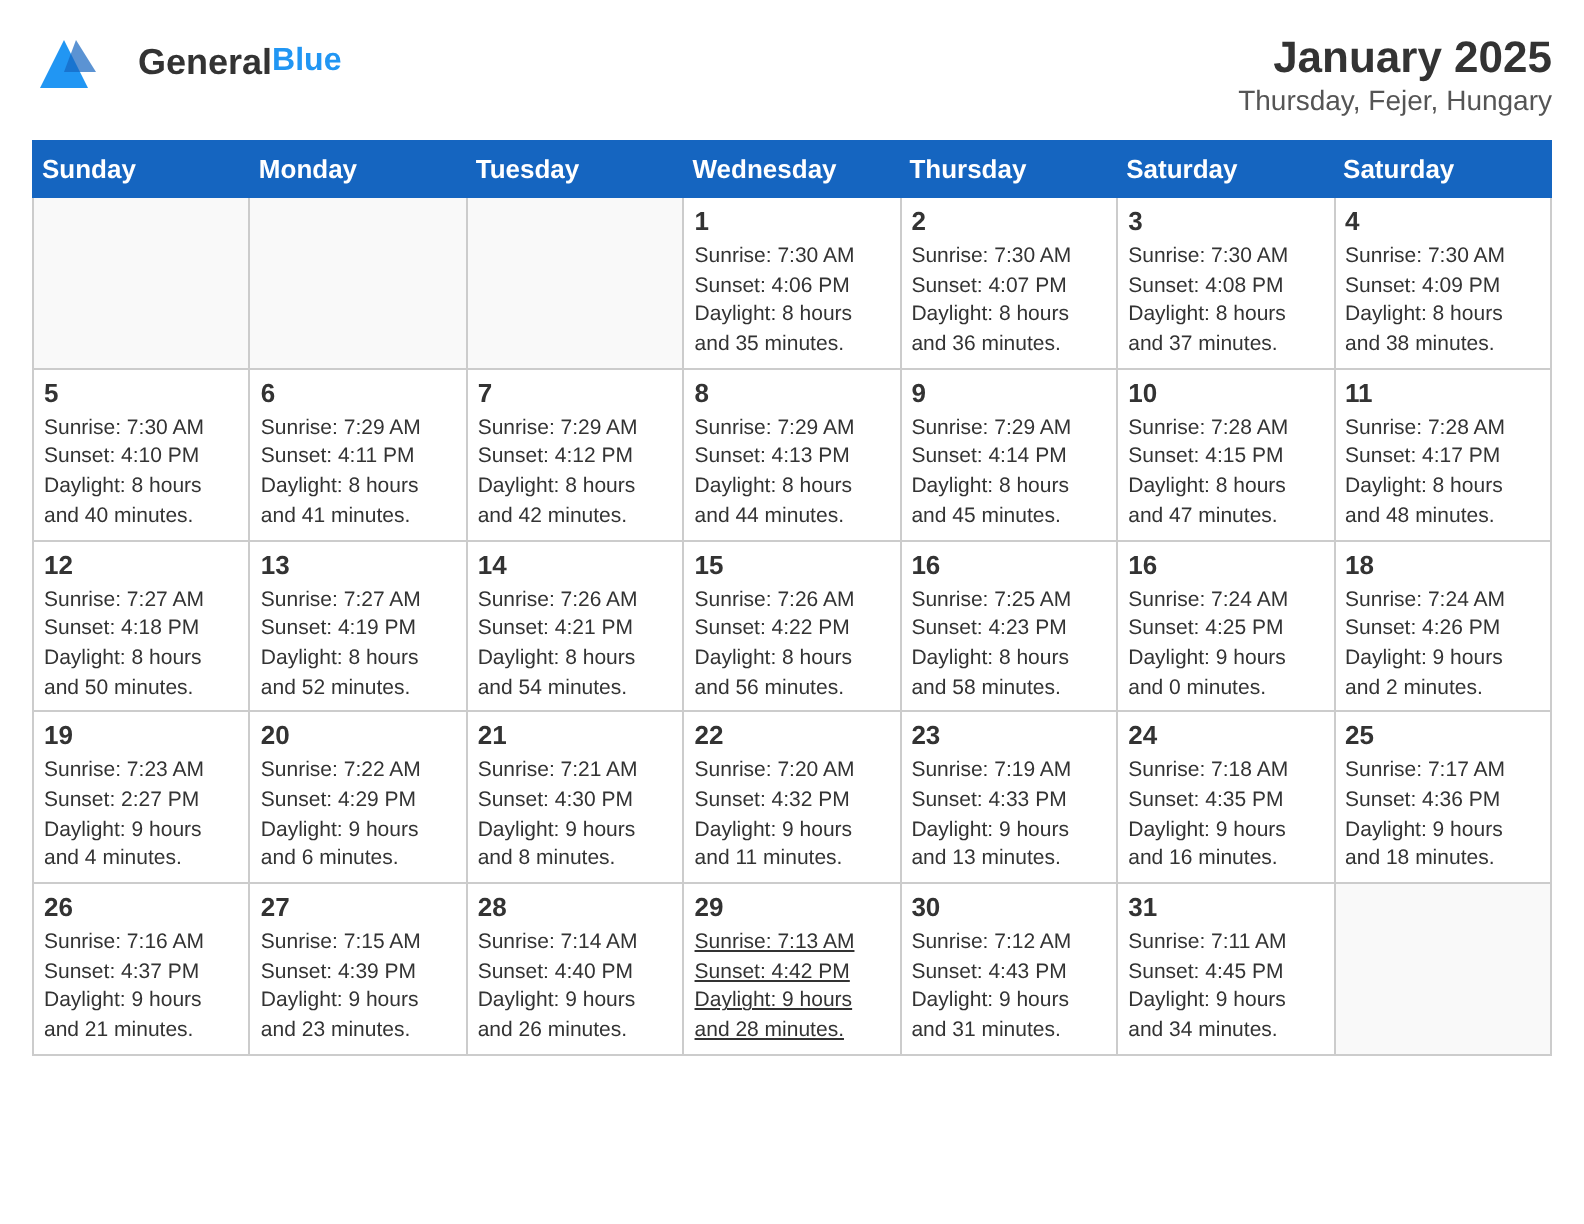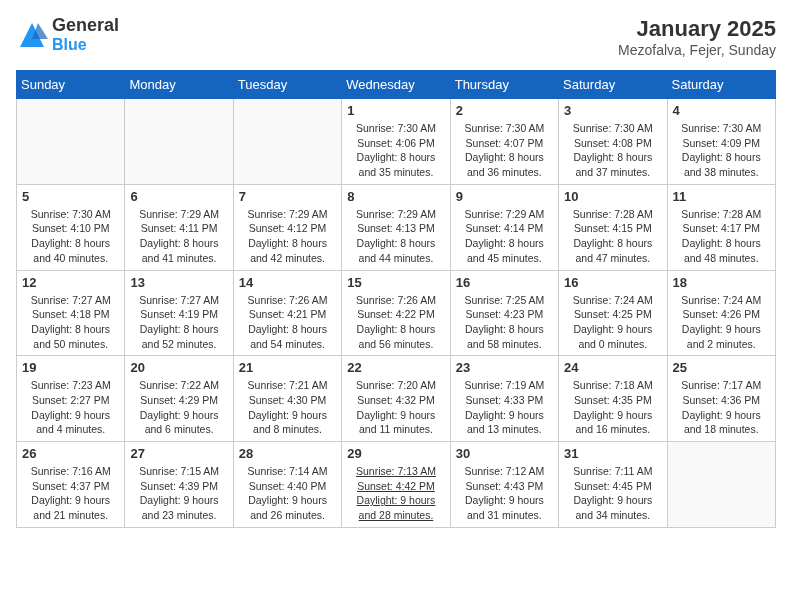--- a/index.html
+++ b/index.html
@@ -15,22 +15,23 @@
       justify-content: space-between;
       align-items: flex-start;
       margin-bottom: 12px;
     }
     .logo {
       display: flex;
       align-items: center;
     }
     .logo-text {
       display: flex;
-      flex-direction: column;
+      flex-direction: row;
       line-height: 1.1;
+      margin-left: 17px;
     }
     .logo-general {
       font-size: 18px;
       font-weight: bold;
       color: #333;
     }
     .logo-blue {
       font-size: 16px;
       font-weight: bold;
       color: #2196F3;
@@ -57,21 +58,21 @@
       border-collapse: collapse;
       border: 1px solid #ccc;
     }
     .calendar th {
       background: #1565C0;
       color: #fff;
       font-size: 13px;
       padding: 6px 4px;
       text-align: left;
       border: 1px solid #1565C0;
-      font-weight: normal;
+      font-weight: bold;
     }
     .calendar td {
       border: 1px solid #ccc;
       vertical-align: top;
       padding: 4px 5px;
       width: calc(100% / 7);
       font-size: 11px;
       color: #333;
       background: #fff;
       min-height: 80px;
@@ -81,21 +82,20 @@
     }
     .day-num {
       font-size: 13px;
       font-weight: bold;
       margin-bottom: 3px;
     }
     .day-info {
       font-size: 10.5px;
       line-height: 1.4;
       color: #333;
-      text-align: center;
     }
     tr:nth-child(odd) td:not(.empty) {
       background: #fff;
     }
   </style>
 </head>
 <body>
 
 <div class="header">
   <div class="logo">
@@ -103,21 +103,21 @@
       <polygon points="16,4 28,28 4,28" fill="#2196F3"></polygon>
       <polygon points="22,4 32,20 16,20" fill="#1565C0" opacity="0.7"></polygon>
     </svg>
     <div class="logo-text">
       <span class="logo-general">General</span>
       <span class="logo-blue">Blue</span>
     </div>
   </div>
   <div class="title-block">
     <div class="month-title">January 2025</div>
-    <div class="location">Mezofalva, Fejer, Sunday</div>
+    <div class="location">Thursday, Fejer, Hungary</div>
   </div>
 </div>
 
 <table class="calendar">
   <thead>
     <tr>
     <th>Sunday</th>
         <th>Monday</th>
         <th>Tuesday</th>
         <th>Wednesday</th>

